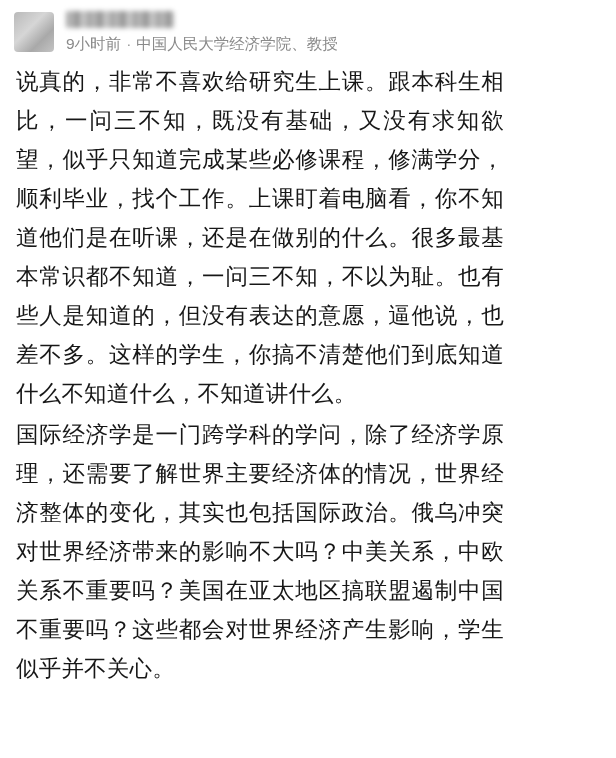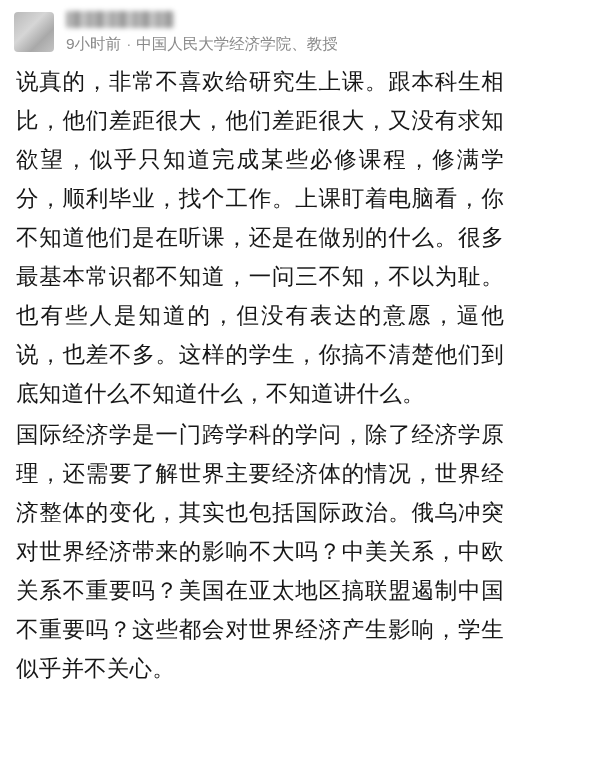--- a/index.html
+++ b/index.html
@@ -96,17 +96,17 @@
     <div class="avatar"></div>
     <div class="header-text">
       <div class="username-blur"></div>
       <div class="meta-line">
         <span>9小时前</span><span class="meta-dot">·</span><span>中国人民大学经济学院、教授</span>
       </div>
     </div>
   </div>
 
   <div class="body">
-    <p class="para">说真的，非常不喜欢给研究生上课。跟本科生相比，他们差距很大，他们差距很大，又没有求知欲望，似乎只知道完成某些必修课程，修满学分，顺利毕业，找个工作。上课盯着电脑看，你不知道他们是在听课，还是在做别的什么。很多最基本常识都不知道，一问三不知，不以为耻。也有些人是知道的，但没有表达的意愿，逼他说，也差不多。这样的学生，你搞不清楚他们到底知道什么不知道什么，不知道讲什么。</p>
+    <p class="para">说真的，非常不喜欢给研究生上课。跟本科生相比，一问三不知，既没有基础，又没有求知欲望，似乎只知道完成某些必修课程，修满学分，顺利毕业，找个工作。上课盯着电脑看，你不知道他们是在听课，还是在做别的什么。很多最基本常识都不知道，一问三不知，不以为耻。也有些人是知道的，但没有表达的意愿，逼他说，也差不多。这样的学生，你搞不清楚他们到底知道什么不知道什么，不知道讲什么。</p>
     <p class="para">国际经济学是一门跨学科的学问，除了经济学原理，还需要了解世界主要经济体的情况，世界经济整体的变化，其实也包括国际政治。俄乌冲突对世界经济带来的影响不大吗？中美关系，中欧关系不重要吗？美国在亚太地区搞联盟遏制中国不重要吗？这些都会对世界经济产生影响，学生似乎并不关心。</p>
   </div>
 
 </div>
 
 </body></html>

